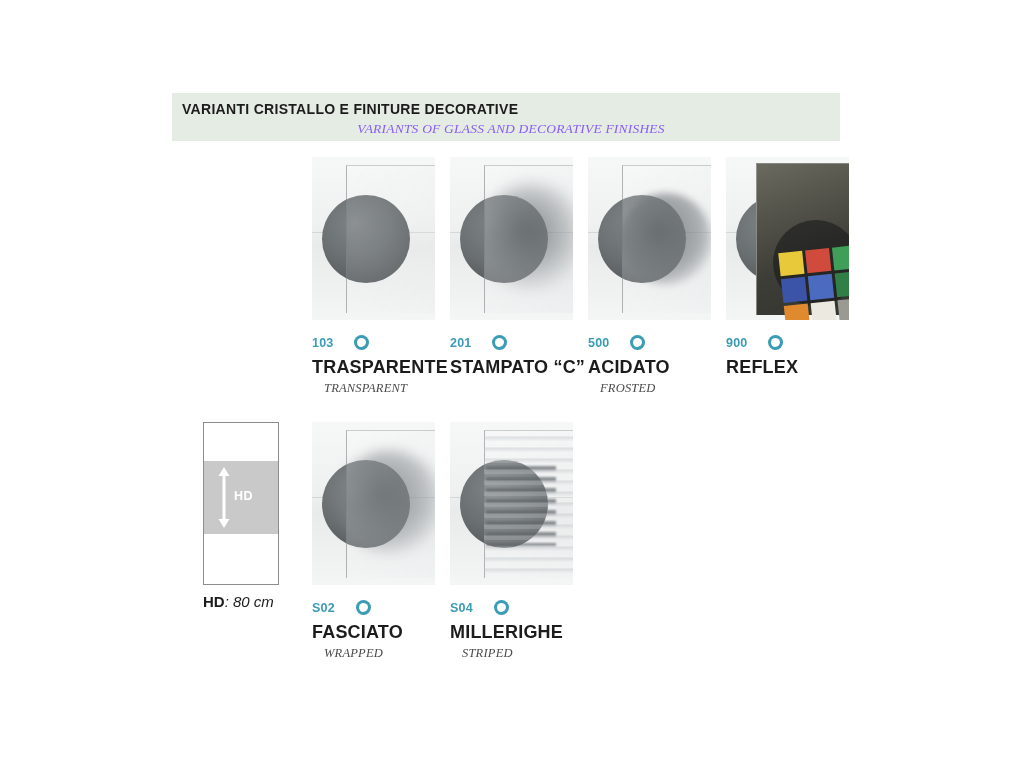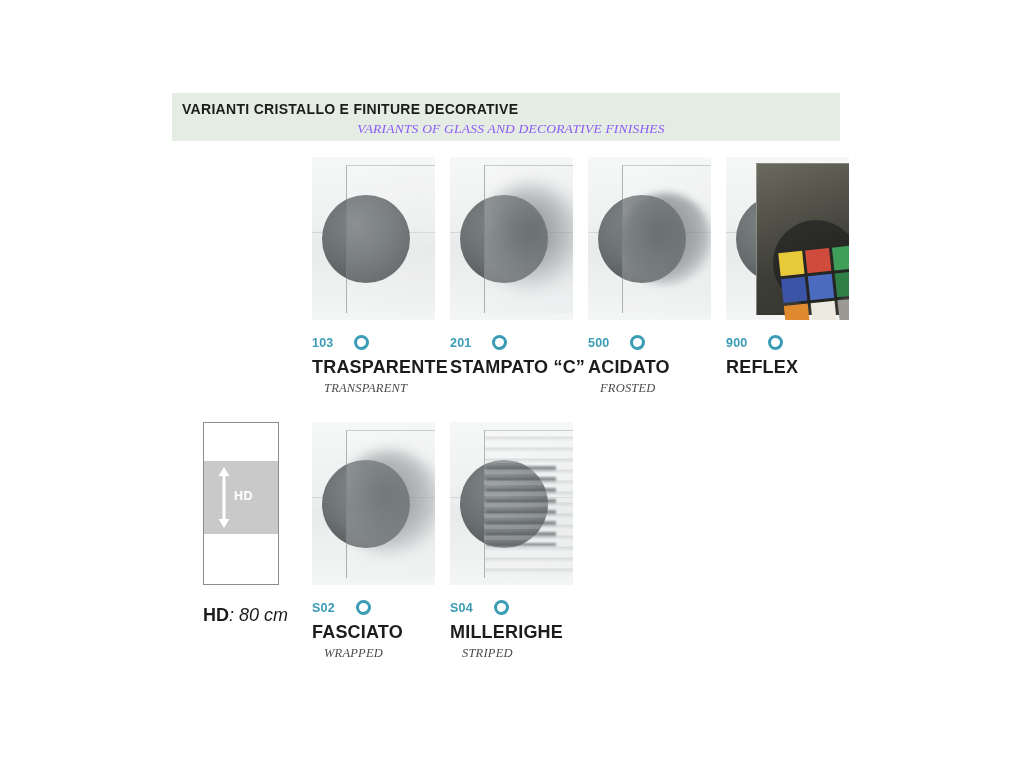--- a/index.html
+++ b/index.html
@@ -278,24 +278,24 @@
     position: absolute;
     left: 30px;
     top: 66px;
     font-family: "Liberation Sans", sans-serif;
     font-weight: bold;
     font-size: 12.5px;
     color: #ffffff;
     letter-spacing: 0.5px;
   }
   .hd-caption {
-    margin-top: 20px;
+    margin-top: 8px;
     text-align: center;
     white-space: nowrap;
-    font-size: 18px;
+    font-size: 15px;
   }
   .hd-caption .hd-key {
     font-family: "Liberation Sans", sans-serif;
     font-weight: bold;
     color: #1c1c1c;
   }
   .hd-caption .hd-val {
     font-family: "Liberation Sans", sans-serif;
     font-style: italic;
     color: #1c1c1c;

